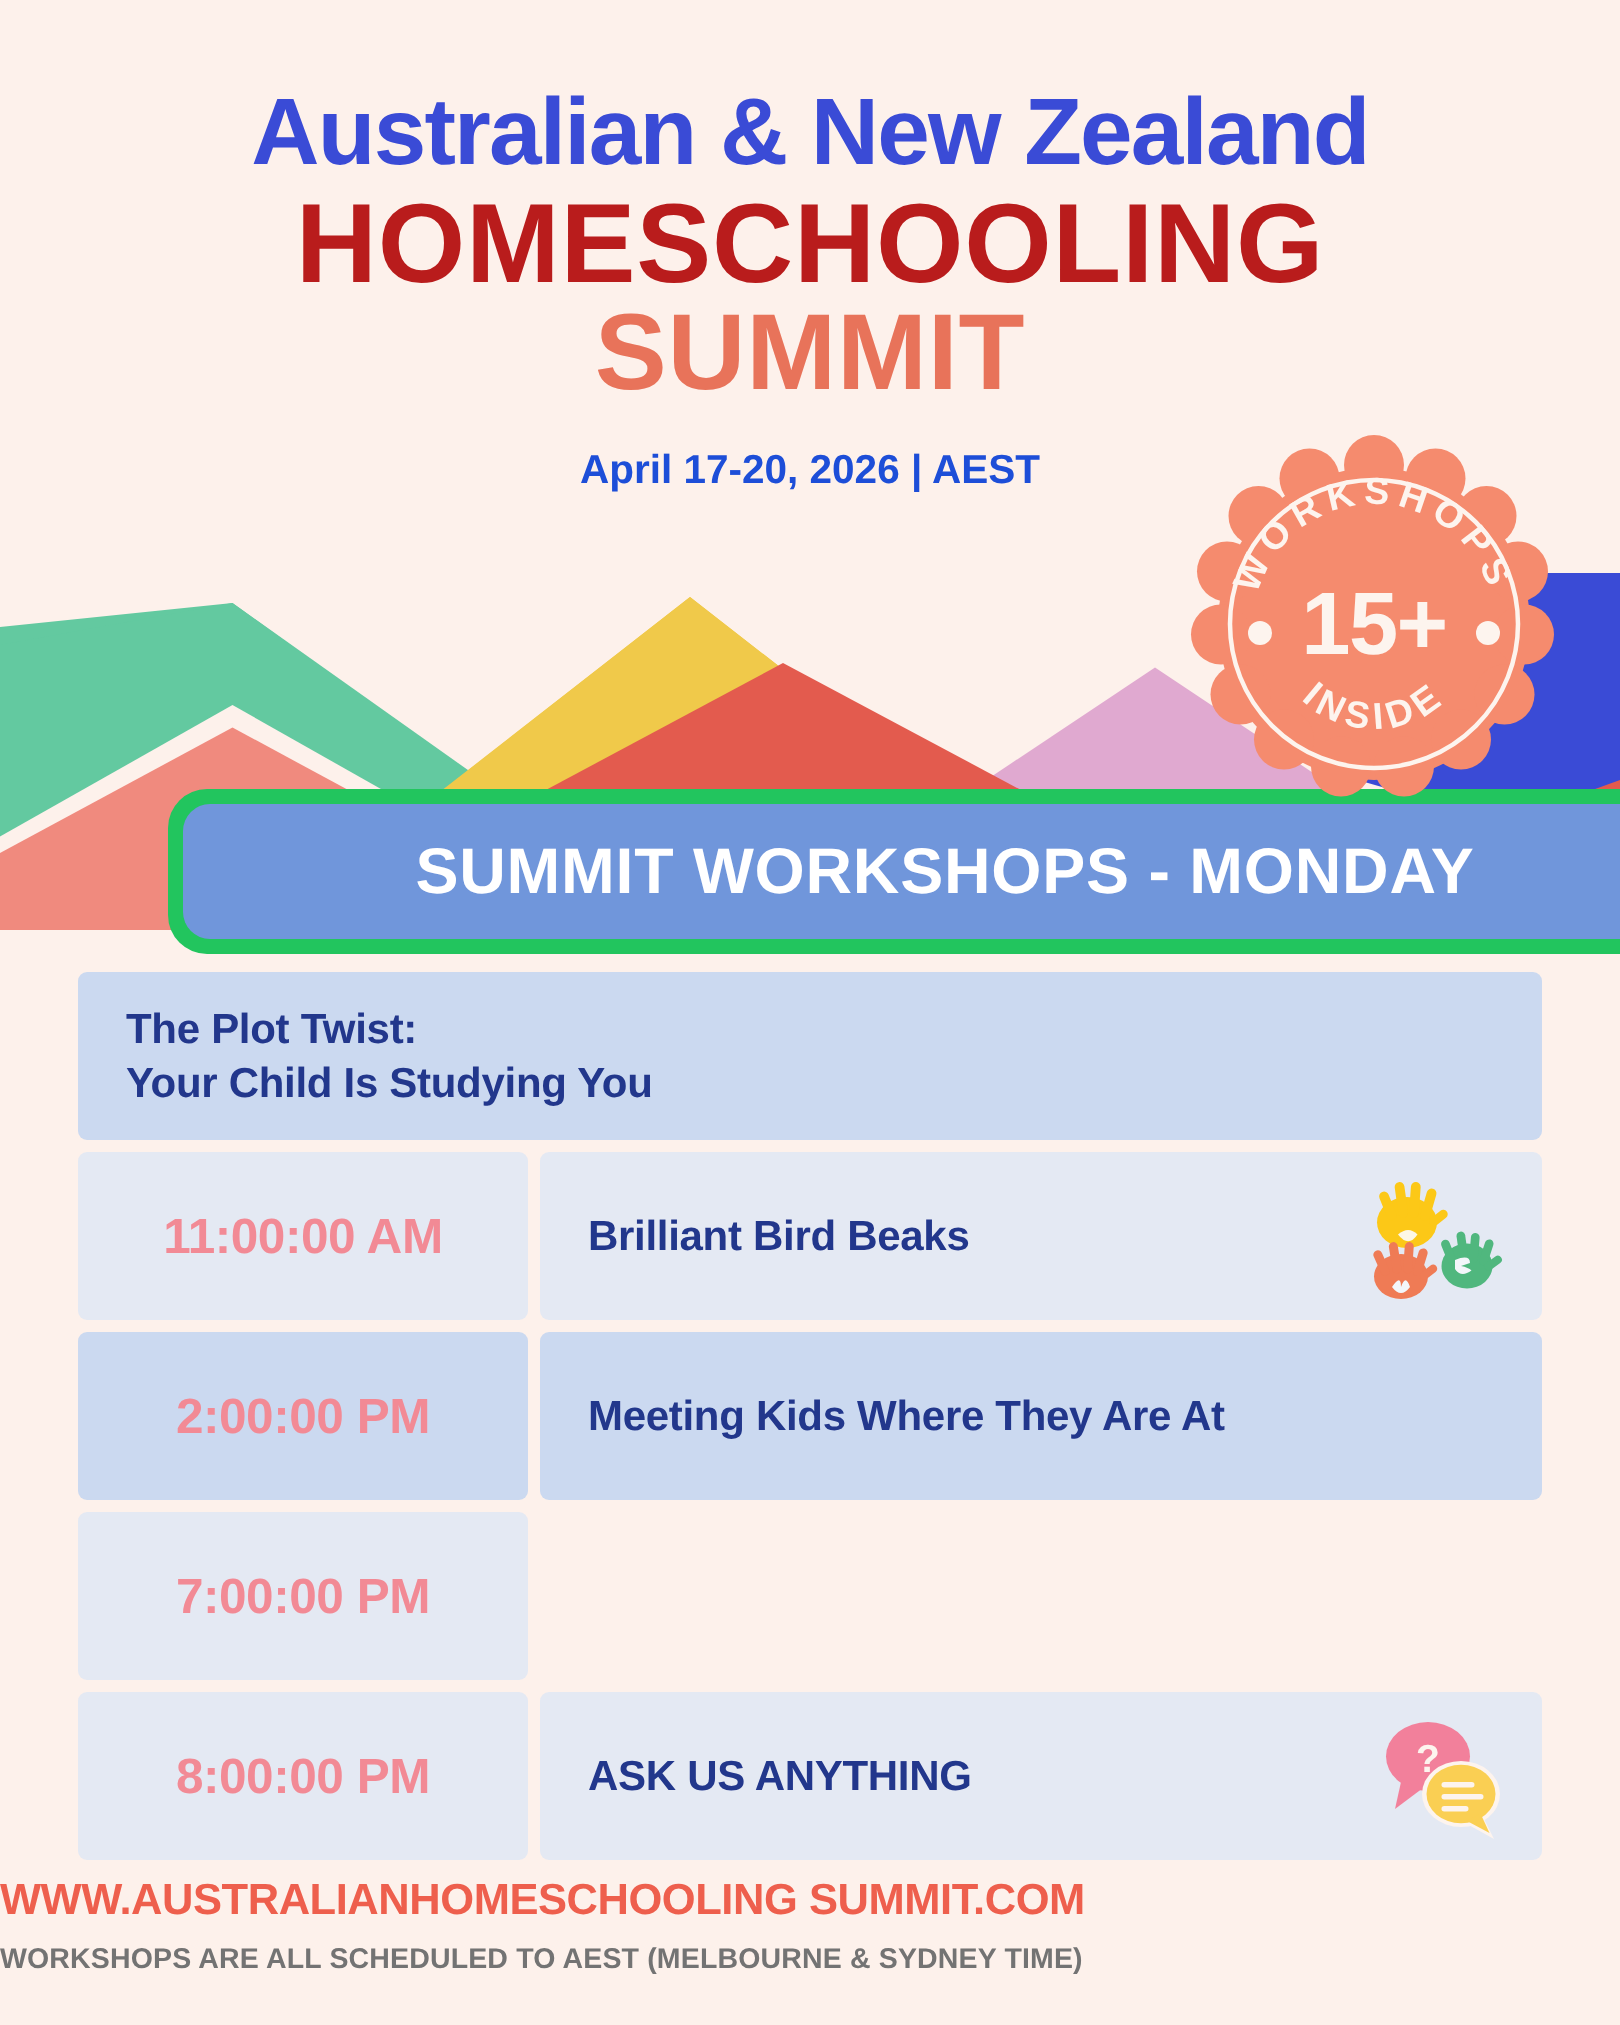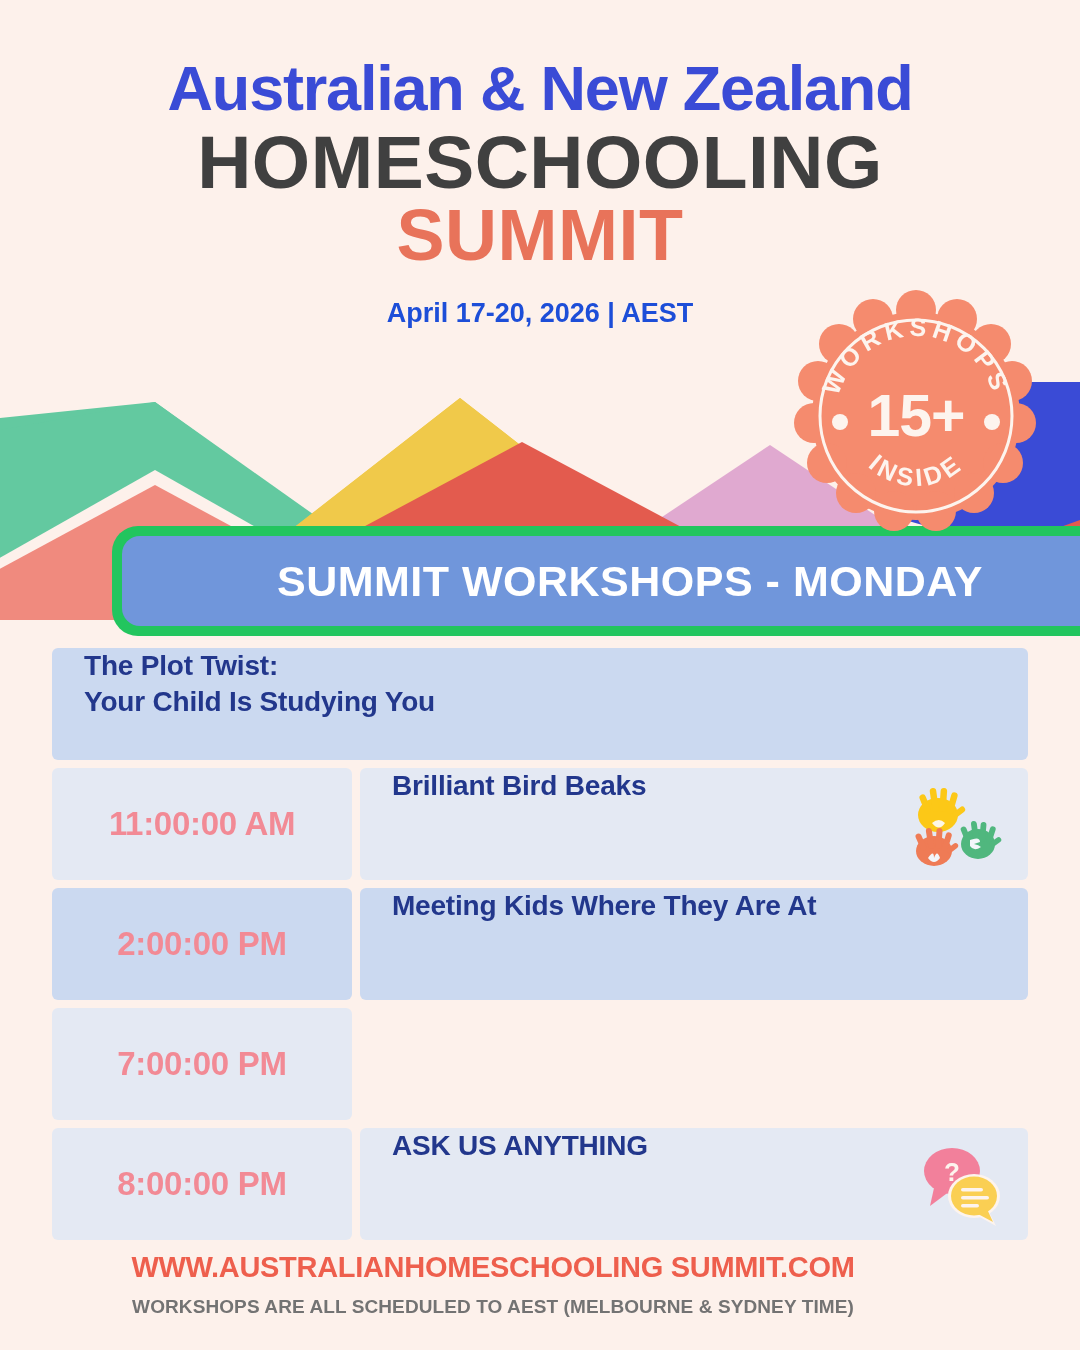--- a/index.html
+++ b/index.html
@@ -37,21 +37,21 @@
     font-weight: bold;
     color: #3A4BD6;
     letter-spacing: -1.2px;
     line-height: 1.08;
     white-space: nowrap;
   }
 
   .title-line2 {
     font-size: 75px;
     font-weight: bold;
-    color: #404040;
+    color: #b91c1c;
     letter-spacing: 0.5px;
     line-height: 1.02;
     margin-top: 2px;
   }
 
   .title-line3 {
     font-size: 72px;
     font-weight: bold;
     color: #E8735A;
     letter-spacing: 0.5px;
@@ -152,21 +152,21 @@
     display: flex;
     align-items: center;
     justify-content: center;
     flex: 0 0 300px;
   }
 
   .row .title-cell {
     flex: 1;
     border-radius: 6px;
     display: flex;
-    align-items: flex-start;
+    align-items: center;
     padding-left: 32px;
     padding-right: 20px;
     position: relative;
   }
 
   .row.dark .time-cell,
   .row.dark .title-cell { background: #CBD9F0; }
 
   .row.light .time-cell,
   .row.light .title-cell { background: #E4E9F3; }
@@ -195,21 +195,20 @@
     height: 92px;
   }
   .row-icon svg { display: block; }
 
   
   .footer {
     position: absolute;
     bottom: 32px;
     left: 0;
     width: 986px;
-    text-align: center;
     z-index: 4;
   }
   .footer-url {
     font-size: 29px;
     font-weight: bold;
     color: #EE5F4D;
     letter-spacing: -0.3px;
   }
   .footer-note {
     margin-top: 12px;

